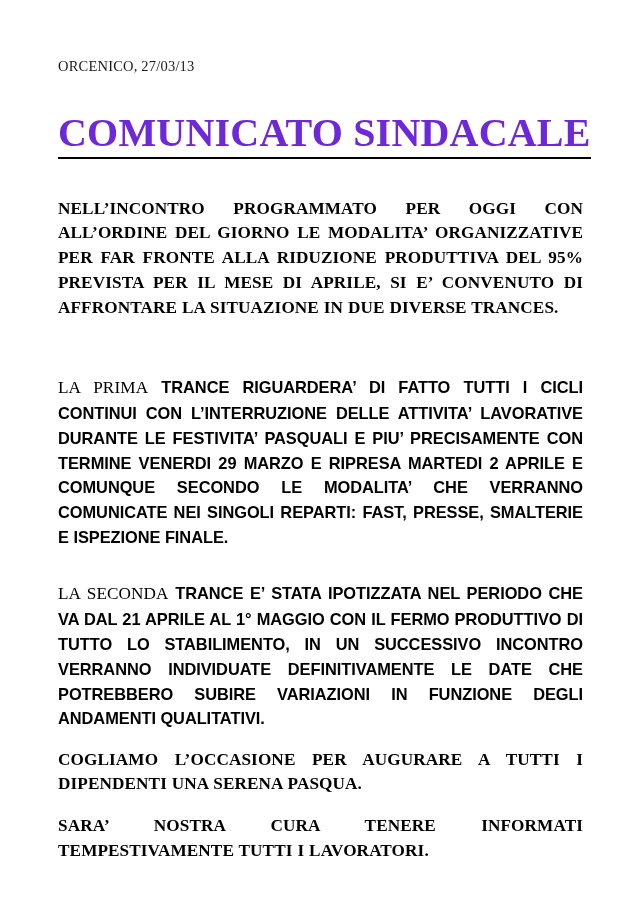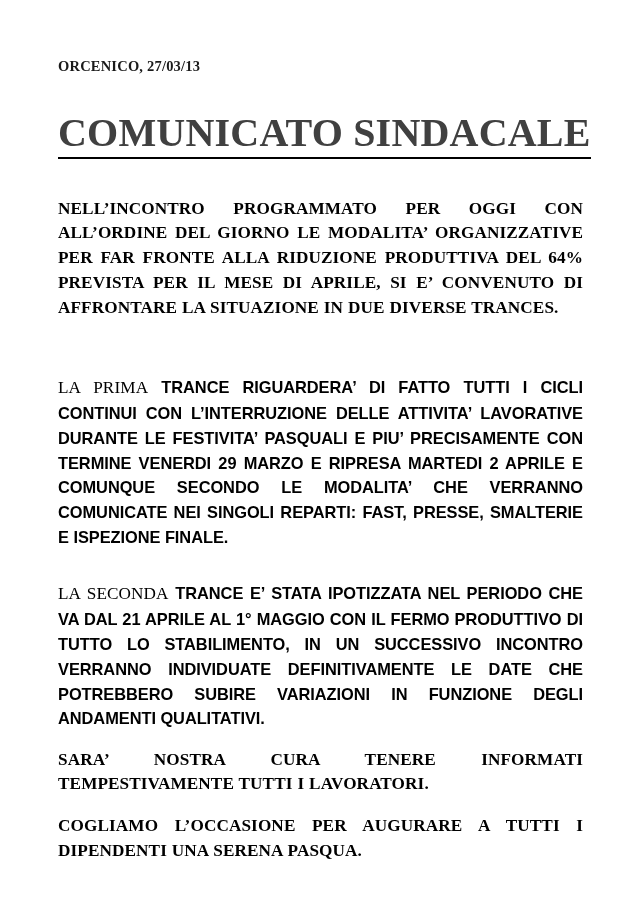--- a/index.html
+++ b/index.html
@@ -20,34 +20,34 @@
     position: absolute;
     left: 58px;
     top: 0;
     width: 525px;
   }
 
   
   .doc-header {
     font-family: "Liberation Serif", "DejaVu Serif", serif;
     font-size: 14.5px;
-    font-weight: 700;
+    font-weight: 400;
     color: #1a1a1a;
     letter-spacing: 0.2px;
     padding-top: 58px;
     line-height: 1.2;
     white-space: nowrap;
   }
 
   
   .doc-title {
     font-family: "Liberation Serif", "DejaVu Serif", serif;
     font-size: 40px;
     font-weight: 700;
-    color: #404040;
+    color: #6d28d9;
     text-align: center;
     letter-spacing: 0.2px;
     margin-top: 36px;
     line-height: 1.08;
     white-space: nowrap;
   }
   .doc-title .title-inner {
     display: inline-block;
     border-bottom: 2.5px solid #000000;
     padding-bottom: 2px;
@@ -93,24 +93,24 @@
 
 <div class="page">
   <div class="content">
 
     <div class="doc-header">ORCENICO, 27/03/13</div>
 
     <div class="doc-title">
       <span class="title-inner">COMUNICATO SINDACALE</span>
     </div>
 
-    <p class="para para-serif" id="para-1">NELL’INCONTRO PROGRAMMATO PER OGGI CON ALL’ORDINE DEL GIORNO LE MODALITA’ ORGANIZZATIVE PER FAR FRONTE ALLA RIDUZIONE PRODUTTIVA DEL 64% PREVISTA PER IL MESE DI APRILE, SI E’ CONVENUTO DI AFFRONTARE LA SITUAZIONE IN DUE DIVERSE TRANCES.</p>
+    <p class="para para-serif" id="para-1">NELL’INCONTRO PROGRAMMATO PER OGGI CON ALL’ORDINE DEL GIORNO LE MODALITA’ ORGANIZZATIVE PER FAR FRONTE ALLA RIDUZIONE PRODUTTIVA DEL 95% PREVISTA PER IL MESE DI APRILE, SI E’ CONVENUTO DI AFFRONTARE LA SITUAZIONE IN DUE DIVERSE TRANCES.</p>
 
     <p class="para para-sans" id="para-2"><span class="lead-serif">LA PRIMA</span><span> TRANCE RIGUARDERA’ DI FATTO TUTTI I CICLI CONTINUI CON L’INTERRUZIONE DELLE ATTIVITA’ LAVORATIVE DURANTE LE FESTIVITA’ PASQUALI E PIU’ PRECISAMENTE CON TERMINE VENERDI 29 MARZO E RIPRESA MARTEDI 2 APRILE E COMUNQUE SECONDO LE MODALITA’ CHE VERRANNO COMUNICATE NEI SINGOLI REPARTI: FAST, PRESSE, SMALTERIE E ISPEZIONE FINALE.</span></p>
 
     <p class="para para-sans" id="para-3"><span class="lead-serif">LA SECONDA</span><span> TRANCE E’ STATA IPOTIZZATA NEL PERIODO CHE VA DAL 21 APRILE AL 1° MAGGIO CON IL FERMO PRODUTTIVO DI TUTTO LO STABILIMENTO, IN UN SUCCESSIVO INCONTRO VERRANNO INDIVIDUATE DEFINITIVAMENTE LE DATE CHE POTREBBERO SUBIRE VARIAZIONI IN FUNZIONE DEGLI ANDAMENTI QUALITATIVI.</span></p>
 
+    <p class="para para-serif" id="para-5">COGLIAMO L’OCCASIONE PER AUGURARE A TUTTI I DIPENDENTI UNA SERENA PASQUA.</p>
+
     <p class="para para-serif" id="para-4">SARA’ NOSTRA CURA TENERE INFORMATI TEMPESTIVAMENTE TUTTI I LAVORATORI.</p>
-
-    <p class="para para-serif" id="para-5">COGLIAMO L’OCCASIONE PER AUGURARE A TUTTI I DIPENDENTI UNA SERENA PASQUA.</p>
 
   </div>
 </div>
 
 </body></html>

